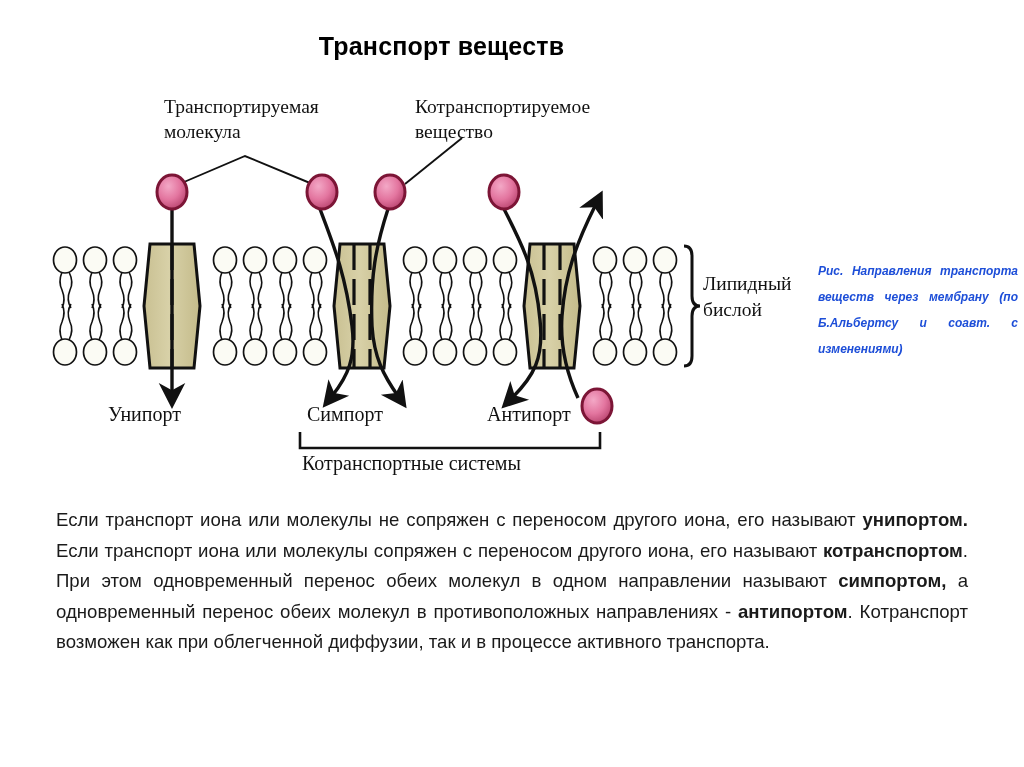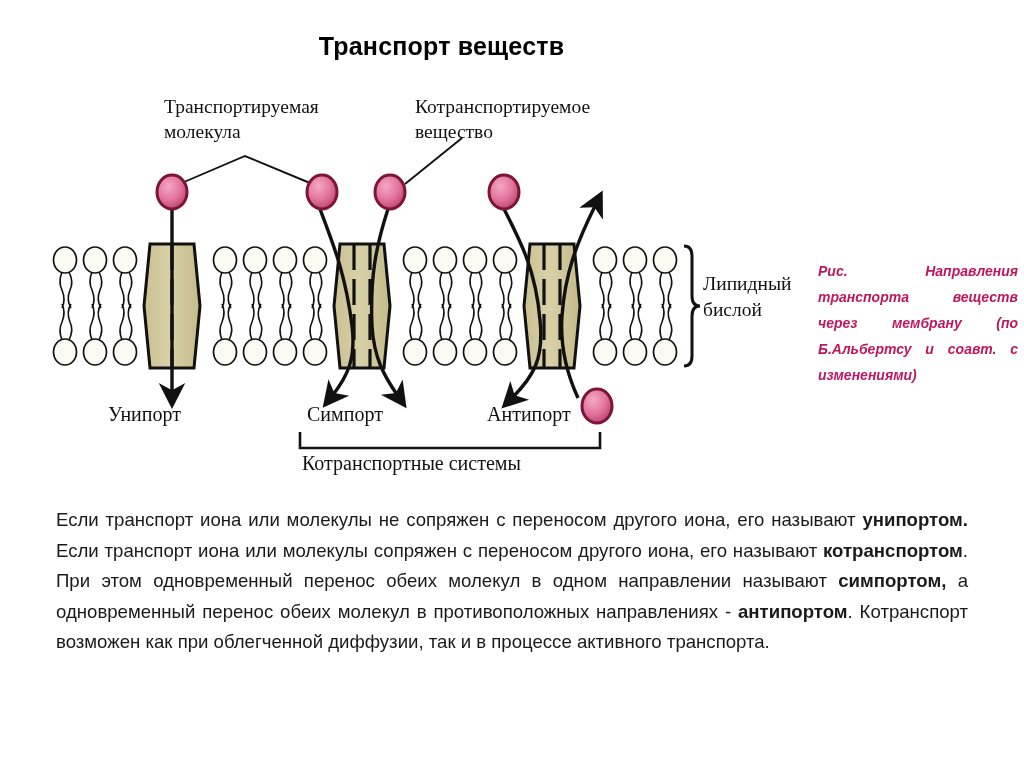--- a/index.html
+++ b/index.html
@@ -25,24 +25,24 @@
 
   
   .figure{position:absolute;left:0;top:76px;width:800px;height:400px;}
   .figure svg{display:block;}
 
   
   .caption{
     position:absolute;left:818px;top:258px;width:200px;
     font-family:"Liberation Sans", sans-serif;
     font-weight:bold;font-style:italic;
-    font-size:14px;line-height:26px;
+    font-size:12px;line-height:26px;
     text-align:justify;
     text-align-last:left;
-    color:#be185d;
+    color:#1d4ed8;
   }
 
   
   .body-text{
     position:absolute;left:56px;top:505px;width:912px;
     font-family:"Liberation Sans", sans-serif;
     font-size:18.6px;
     line-height:30.5px;
     text-align:justify;
     text-align-last:left;

